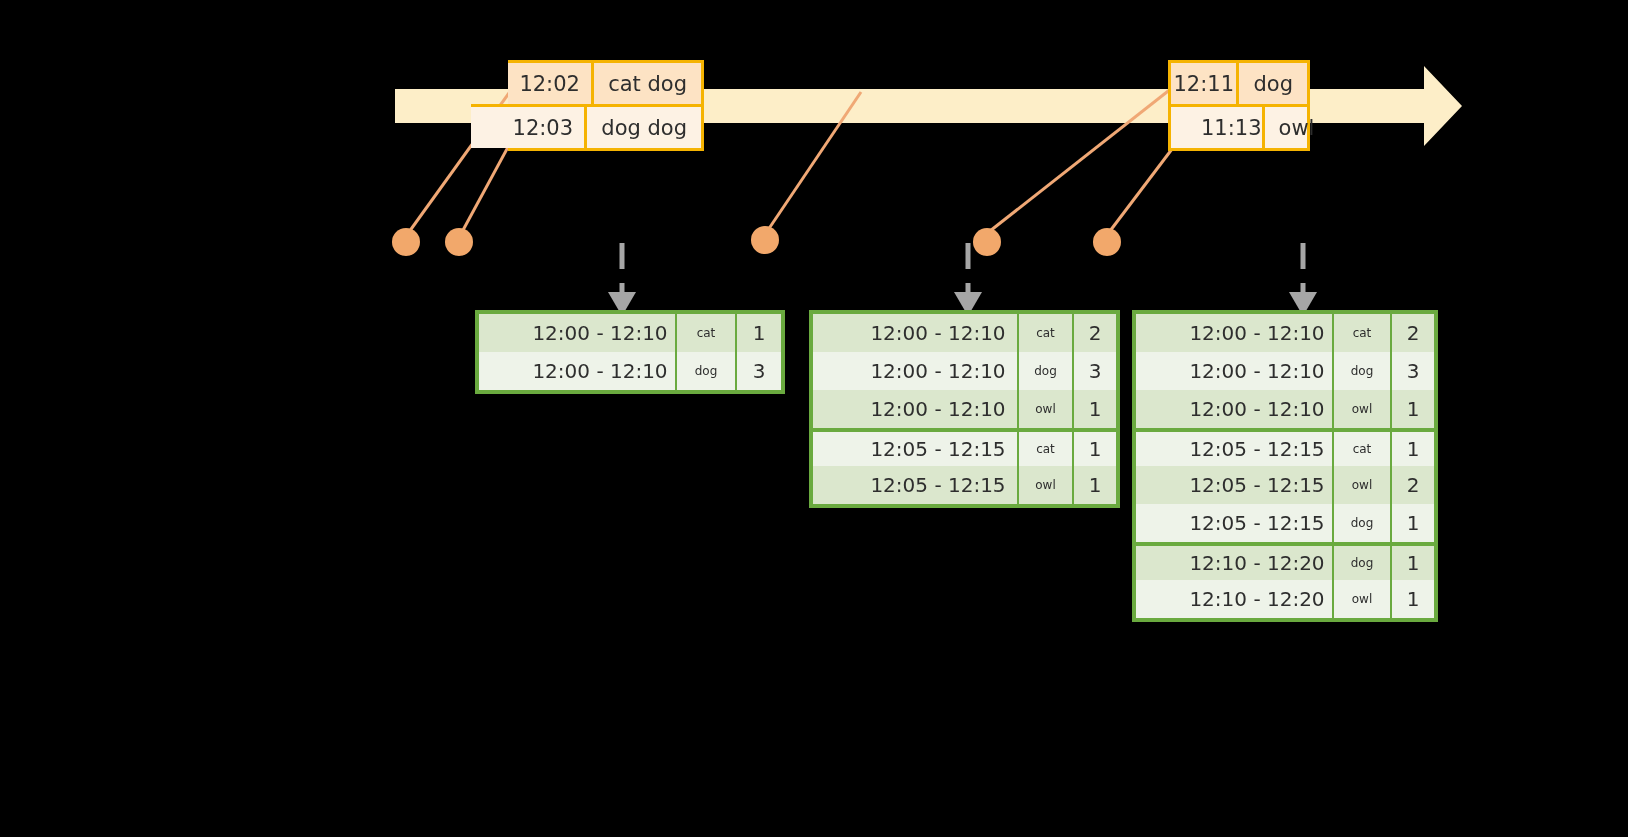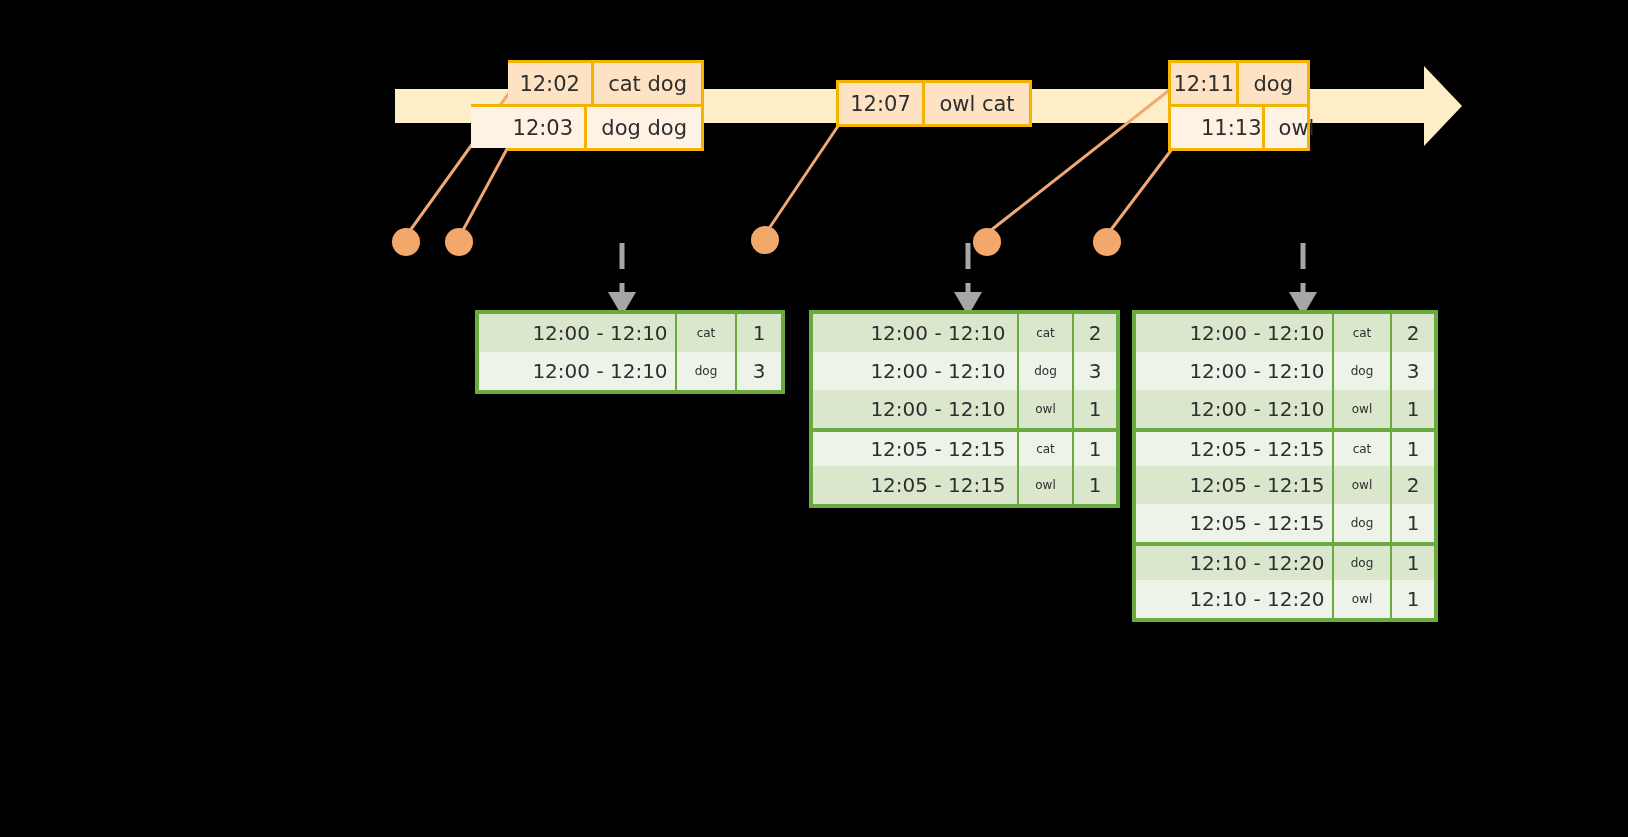--- a/index.html
+++ b/index.html
@@ -174,26 +174,20 @@
     <div class="event-row shade-a">
       <div class="event-time">12:02</div>
       <div class="event-payload">cat dog</div>
     </div>
     <div class="event-row shade-b">
       <div class="event-time">12:03</div>
       <div class="event-payload">dog dog</div>
     </div>
   </div>
 
-  <div class="event-box" style="left:836px; top:80px; width:196px;">
-    <div class="event-row shade-a">
-      <div class="event-time">12:07</div>
-      <div class="event-payload">owl cat</div>
-    </div>
-  </div>
 
   <div class="event-box" style="left:1168px; top:60px; width:142px;">
     <div class="event-row shade-a">
       <div class="event-time">12:11</div>
       <div class="event-payload">dog</div>
     </div>
     <div class="event-row shade-b">
       <div class="event-time">11:13</div>
       <div class="event-payload">owl</div>
     </div>

